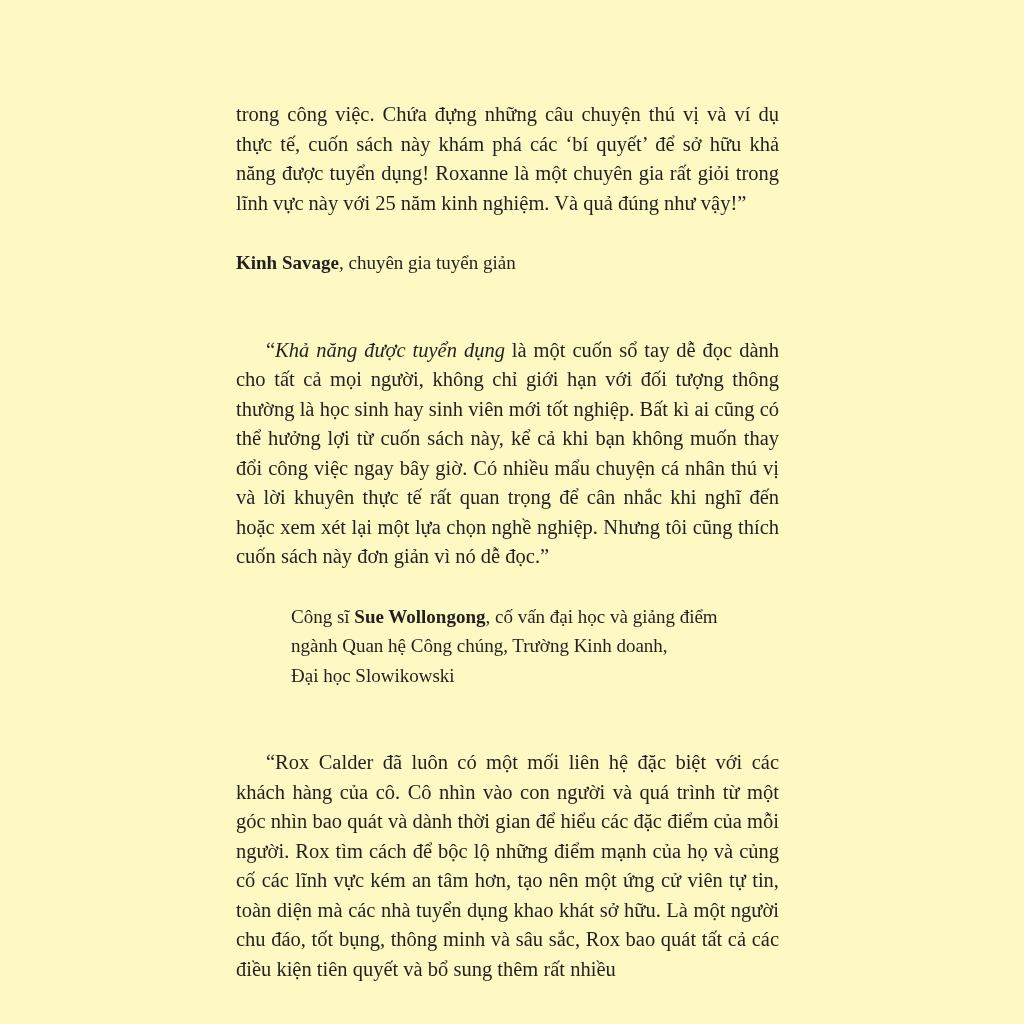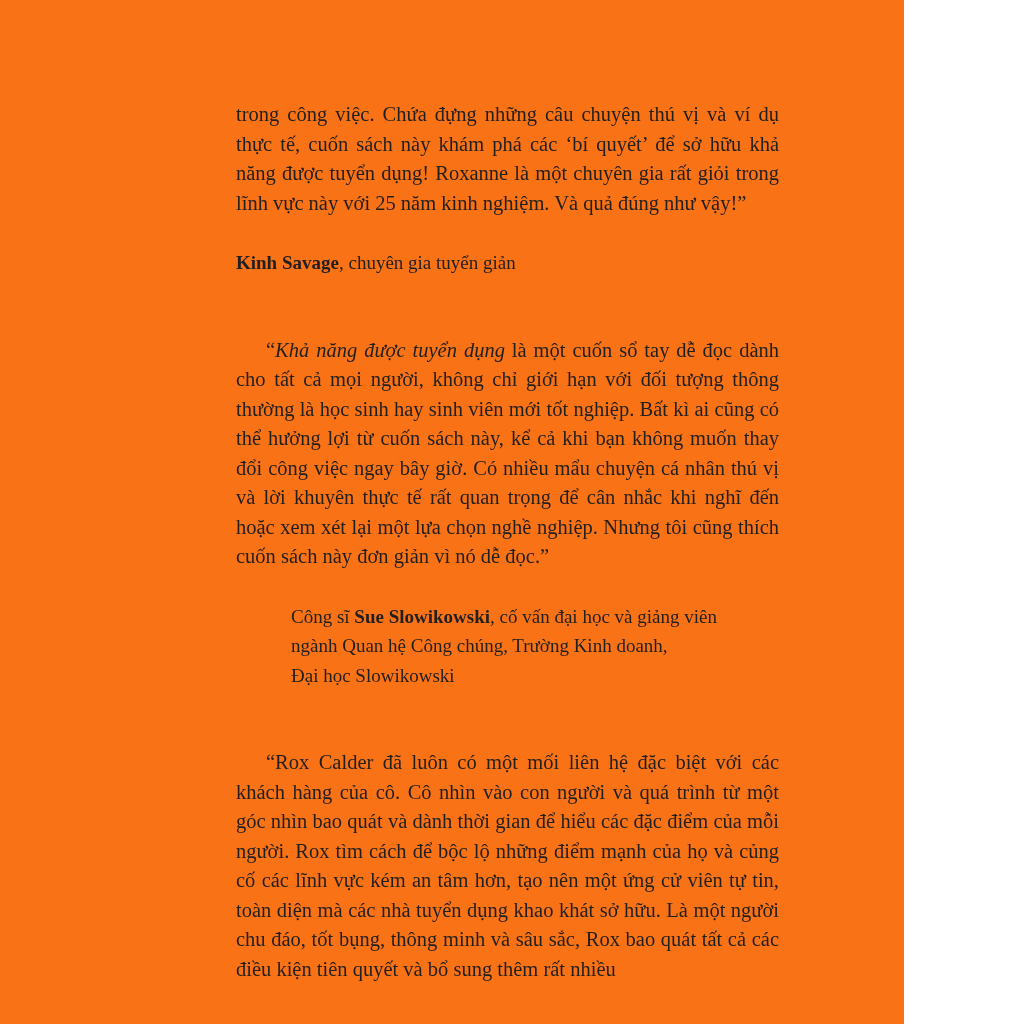--- a/index.html
+++ b/index.html
@@ -9,23 +9,23 @@
   body {
     width: 1024px;
     height: 1024px;
     background: #ffffff;
     font-family: "Liberation Serif", serif;
     color: #221f1f;
     overflow: hidden;
   }
   .page {
     position: relative;
-    width: 904px;
+    width: 1024px;
     height: 1024px;
-    background: #f97316;
+    background: #fef9c3;
   }
   .content {
     position: absolute;
     left: 236px;
     top: 100px;
     width: 543px;
   }
   p {
     margin: 0;
   }
@@ -82,21 +82,21 @@
 
     <div class="gap-lg"></div>
 
     <p class="para indent block">
       <span>“</span><span class="ital">Khả năng được tuyển dụng</span><span> là một cuốn sổ tay dễ đọc dành cho tất cả mọi người, không chỉ giới hạn với đối tượng thông thường là học sinh hay sinh viên mới tốt nghiệp. Bất kì ai cũng có thể hưởng lợi từ cuốn sách này, kể cả khi bạn không muốn thay đổi công việc ngay bây giờ. Có nhiều mẩu chuyện cá nhân thú vị và lời khuyên thực tế rất quan trọng để cân nhắc khi nghĩ đến hoặc xem xét lại một lựa chọn nghề nghiệp. Nhưng tôi cũng thích cuốn sách này đơn giản vì nó dễ đọc.”</span>
     </p>
 
     <div class="gap-md"></div>
 
     <p class="attrib hang block">
-      <span class="line first"><span>Công sĩ </span><span class="bold">Sue Slowikowski</span><span>, cố vấn đại học và giảng viên</span></span>
+      <span class="line first"><span>Công sĩ </span><span class="bold">Sue Wollongong</span><span>, cố vấn đại học và giảng điểm</span></span>
       <span class="line">ngành Quan hệ Công chúng, Trường Kinh doanh,</span>
       <span class="line">Đại học Slowikowski</span>
     </p>
 
     <div class="gap-lg"></div>
 
     <p class="para indent block">“Rox Calder đã luôn có một mối liên hệ đặc biệt với các khách hàng của cô. Cô nhìn vào con người và quá trình từ một góc nhìn bao quát và dành thời gian để hiểu các đặc điểm của mỗi người. Rox tìm cách để bộc lộ những điểm mạnh của họ và củng cố các lĩnh vực kém an tâm hơn, tạo nên một ứng cử viên tự tin, toàn diện mà các nhà tuyển dụng khao khát sở hữu. Là một người chu đáo, tốt bụng, thông minh và sâu sắc, Rox bao quát tất cả các điều kiện tiên quyết và bổ sung thêm rất nhiều</p>
 
   </div>
 </div>

